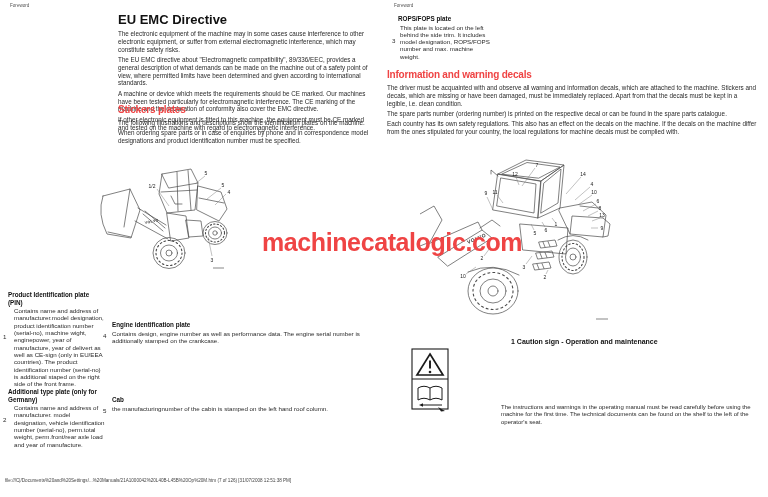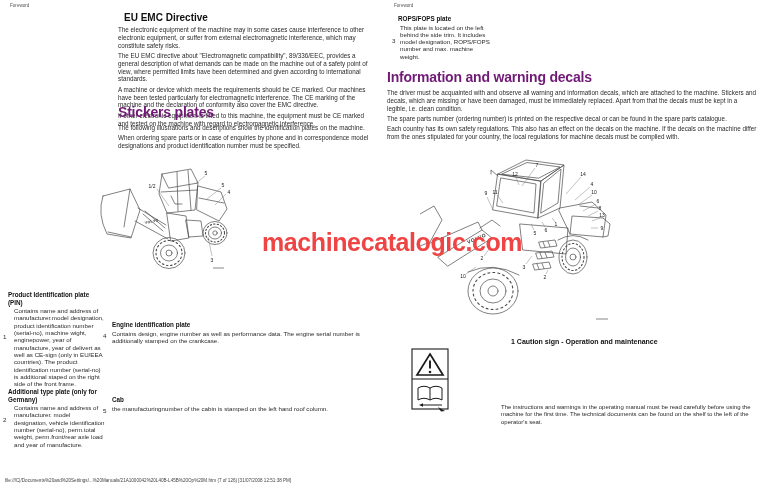--- a/index.html
+++ b/index.html
@@ -2,22 +2,22 @@
 <html><head>
 <meta charset="utf-8">
 <style>
   html,body{margin:0;padding:0;background:#fff;}
   body{width:768px;height:497px;position:relative;overflow:hidden;
        font-family:"Liberation Sans",sans-serif;color:#2a2a2a;}
   .page{position:absolute;top:0;width:384px;height:497px;background:#fff;}
   #left-page{left:0;} #right-page{left:384px;}
   .running-header{position:absolute;top:3px;left:10px;font-size:4.6px;color:#555;}
   p{margin:0 0 2.6px 0;font-size:6.3px;line-height:1.24;color:#2a2a2a;}
-  .h-small{font-size:10px;font-weight:bold;margin:0 0 3px 6px;color:#111;}
-  .h-big{font-size:14px;font-weight:bold;margin:0 0 4px 0;color:#701a75;letter-spacing:-0.2px;}
+  .h-small{font-size:13px;font-weight:bold;margin:0 0 3px 0;color:#111;}
+  .h-big{font-size:10px;font-weight:bold;margin:0 0 4px 0;color:#ef4444;letter-spacing:-0.2px;}
   .h-item{font-size:6.3px;font-weight:bold;margin:0 0 1px 0;color:#111;line-height:1.2;}
   .block{position:absolute;}
   .item{position:relative;padding-left:6px;}
   .item-num{position:absolute;left:-5px;font-size:6.2px;color:#2a2a2a;}
   .item-text{font-size:6.2px;line-height:1.18;color:#2a2a2a;}
   .watermark{position:absolute;left:262px;top:228px;font-size:25px;font-weight:bold;
              letter-spacing:-0.4px;z-index:9;white-space:nowrap;}
   .footer{position:absolute;left:5px;top:478px;font-size:4.6px;color:#444;z-index:10;white-space:nowrap;}
   svg{display:block;}
   .ld{stroke:#777;stroke-width:0.45;fill:none;}

